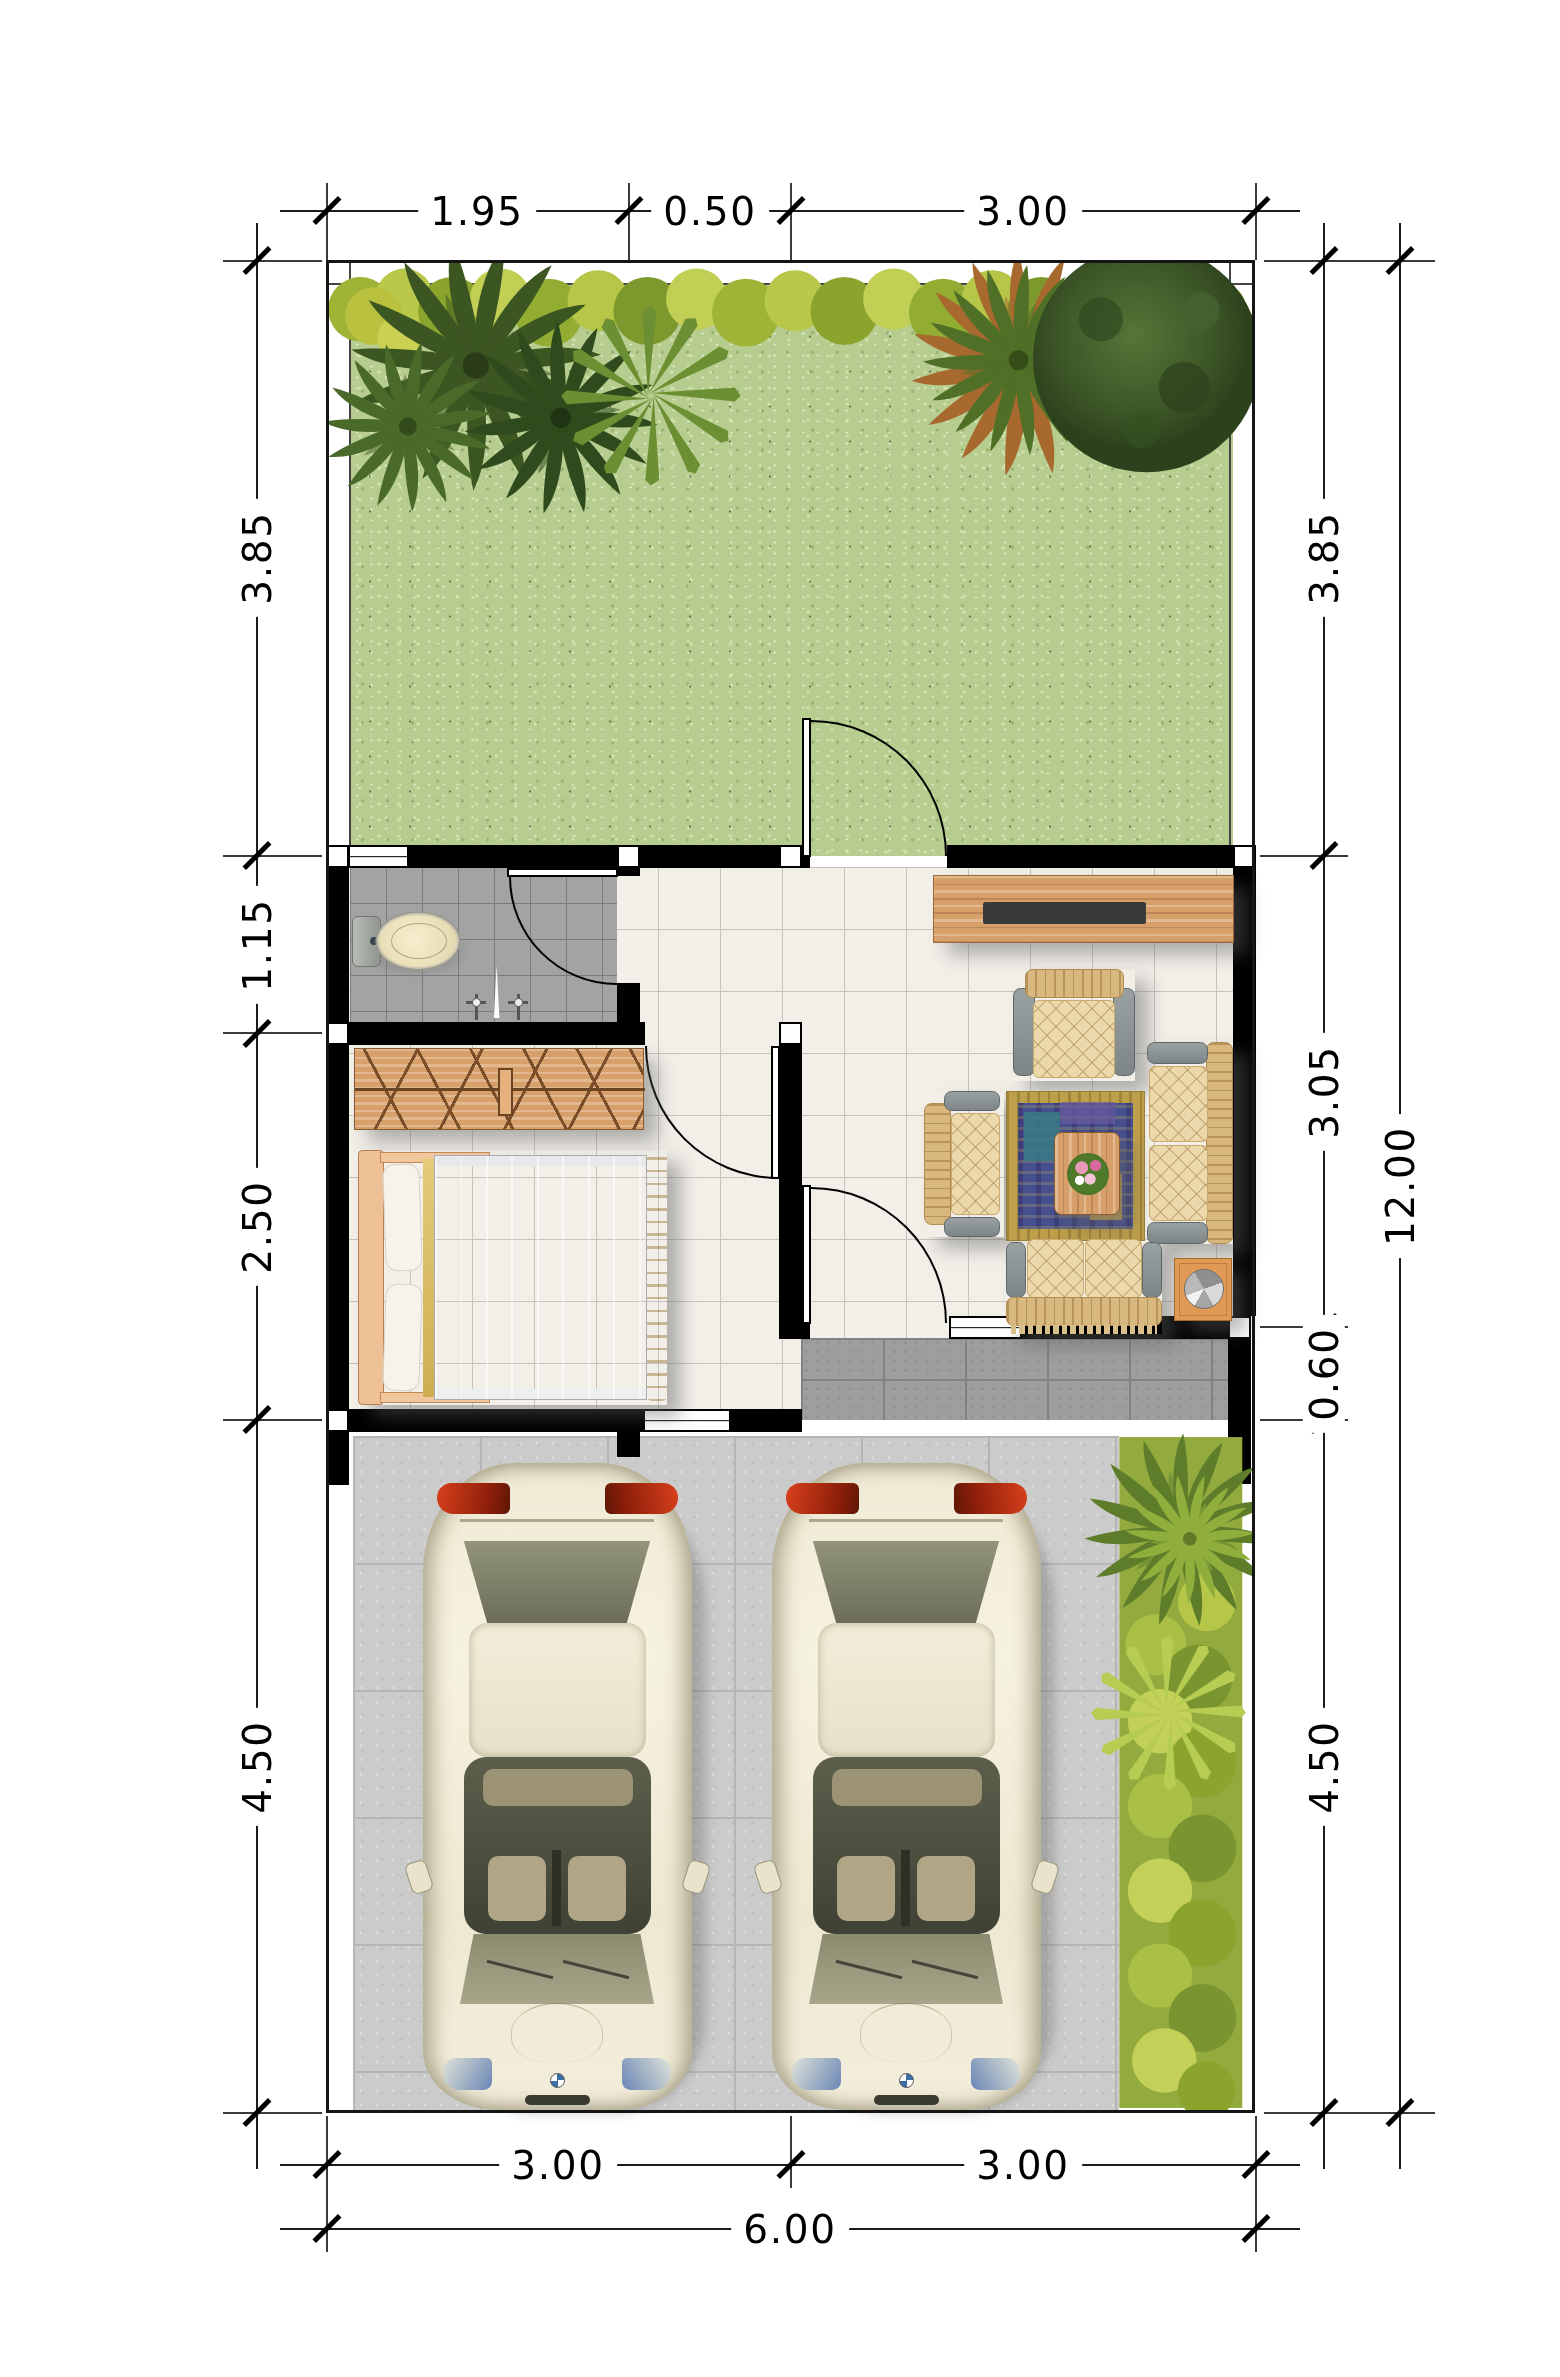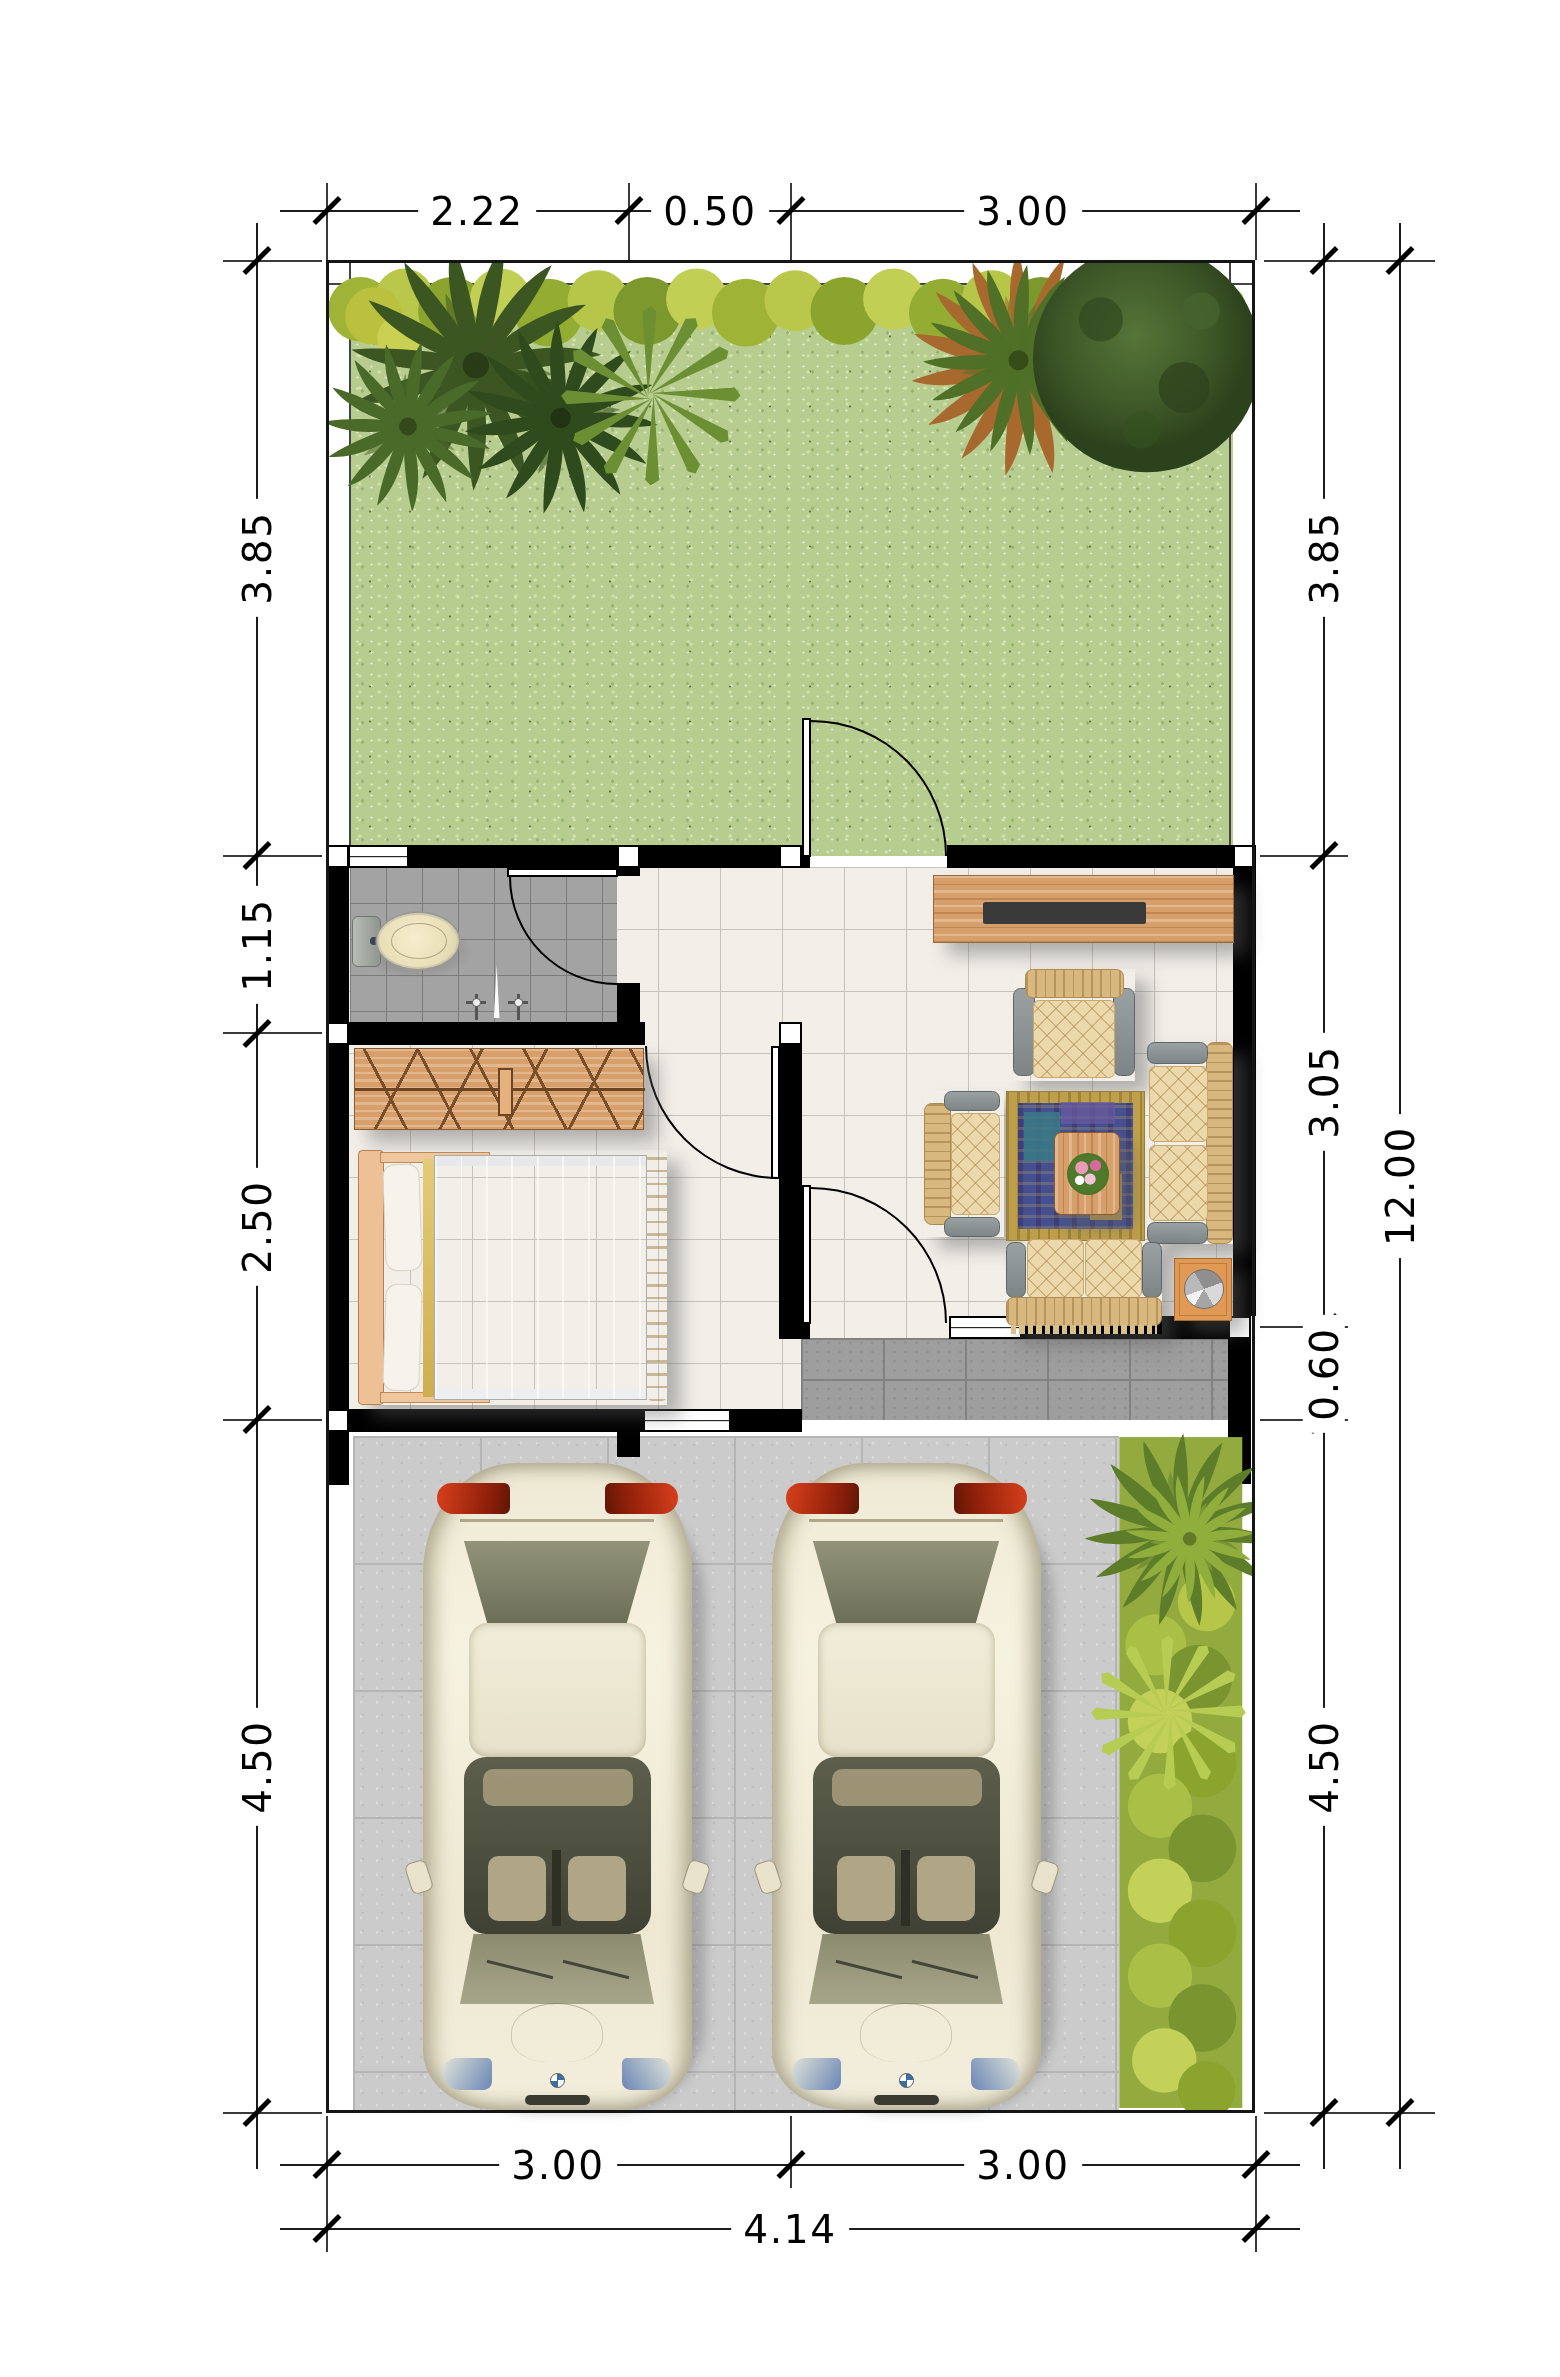--- a/index.html
+++ b/index.html
@@ -71,21 +71,21 @@
   <div>
     <div class="dline" style="left:280px;top:210px;width:1020px;height:1.7px"></div>
     <div class="ext" style="left:326px;top:183px;width:1.7px;height:77px"></div>
     <div class="ext" style="left:628px;top:183px;width:1.7px;height:77px"></div>
     <div class="ext" style="left:790px;top:183px;width:1.7px;height:77px"></div>
     <div class="ext" style="left:1255px;top:183px;width:1.7px;height:77px"></div>
     <div class="tk" style="left:309px;top:208px"></div>
     <div class="tk" style="left:611px;top:208px"></div>
     <div class="tk" style="left:773px;top:208px"></div>
     <div class="tk" style="left:1238px;top:208px"></div>
-    <div class="dlab" style="left:477px;top:211px">2.22</div>
+    <div class="dlab" style="left:477px;top:211px">1.95</div>
     <div class="dlab" style="left:710px;top:211px">0.50</div>
     <div class="dlab" style="left:1023px;top:211px">3.00</div>
   </div>
 
   <div>
     <div class="dline" style="left:256px;top:223px;width:1.7px;height:1946px"></div>
     <div class="ext" style="left:223px;top:260px;width:99px;height:1.7px"></div>
     <div class="ext" style="left:223px;top:855px;width:99px;height:1.7px"></div>
     <div class="ext" style="left:223px;top:1032px;width:99px;height:1.7px"></div>
     <div class="ext" style="left:223px;top:1419px;width:99px;height:1.7px"></div>
@@ -129,21 +129,21 @@
     <div class="ext" style="left:1255px;top:2116px;width:1.7px;height:136px"></div>
     <div class="dline" style="left:280px;top:2164px;width:1020px;height:1.7px"></div>
     <div class="dline" style="left:280px;top:2228px;width:1020px;height:1.7px"></div>
     <div class="tk" style="left:309px;top:2162px"></div>
     <div class="tk" style="left:773px;top:2162px"></div>
     <div class="tk" style="left:1238px;top:2162px"></div>
     <div class="tk" style="left:309px;top:2226px"></div>
     <div class="tk" style="left:1238px;top:2226px"></div>
     <div class="dlab" style="left:558px;top:2165px">3.00</div>
     <div class="dlab" style="left:1023px;top:2165px">3.00</div>
-    <div class="dlab" style="left:790px;top:2229px">4.14</div>
+    <div class="dlab" style="left:790px;top:2229px">6.00</div>
   </div>
 
   <div class="abs grass" style="left:350px;top:284px;width:883px;height:572px"></div>
   <div class="abs tile" style="left:348px;top:867px;width:885px;height:472px"></div>
   <div class="abs tile" style="left:348px;top:1338px;width:453px;height:71px;background-position:0 -37px"></div>
   <div class="abs btile" style="left:350px;top:867px;width:267px;height:155px"></div>
   <div class="abs ttile" style="left:801px;top:1338px;width:427px;height:82px"></div>
   <div class="abs conc" style="left:353px;top:1436px;width:766px;height:675px"></div>
 
   <div class="thin" style="left:328px;top:283px;width:925px;height:1.7px"></div>

